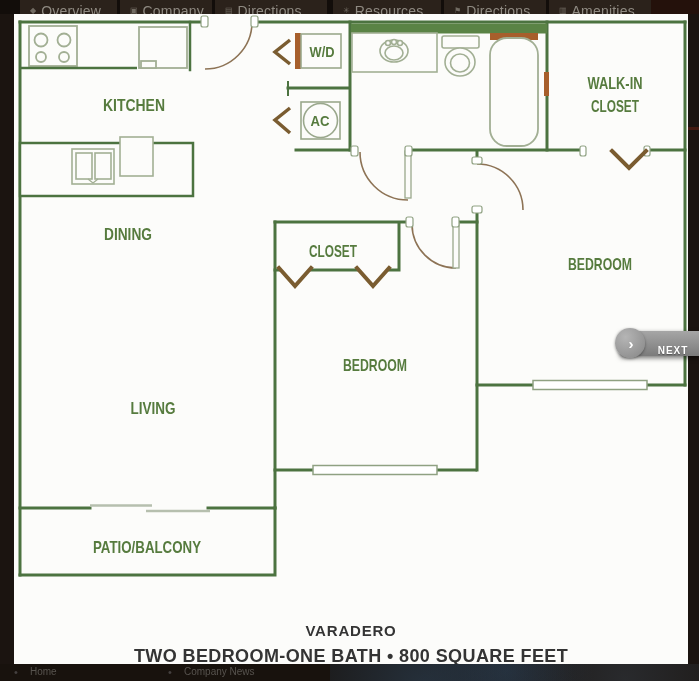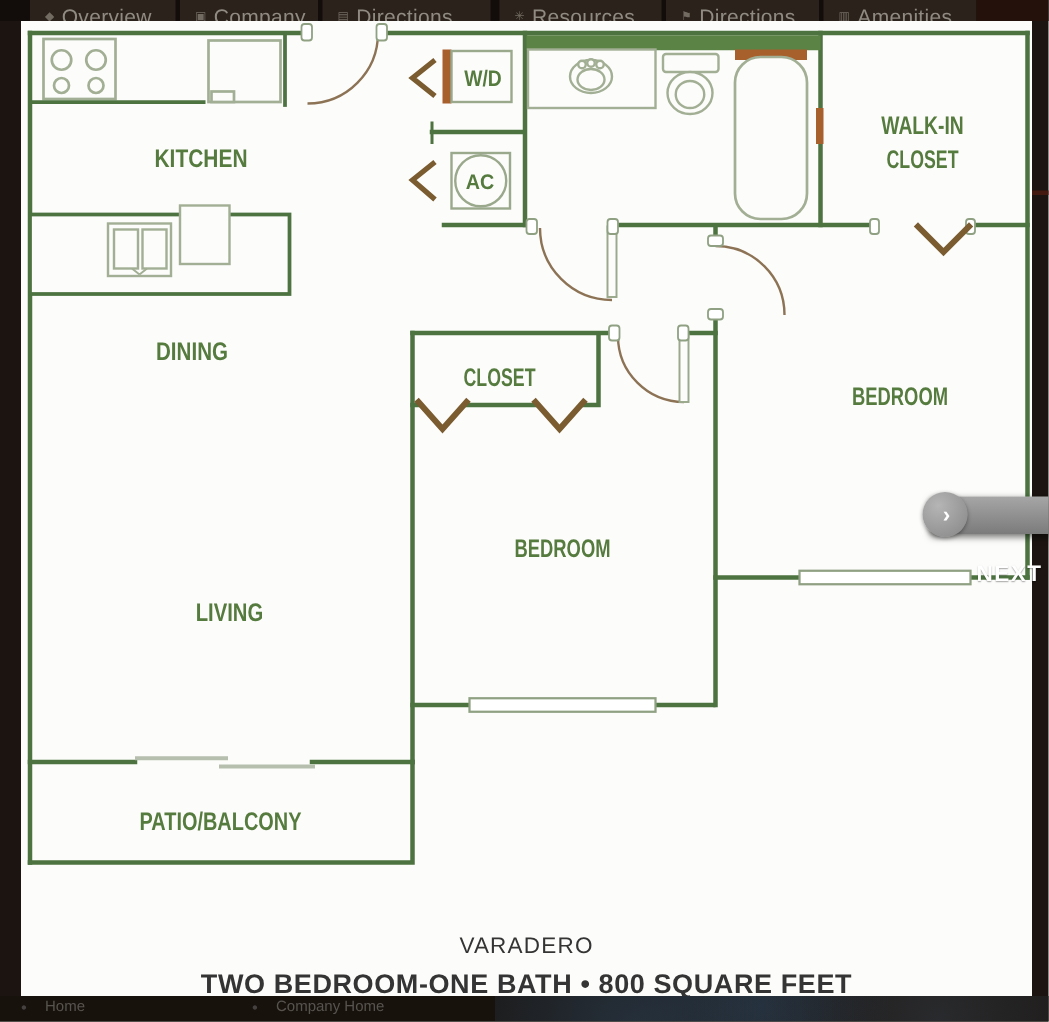--- a/index.html
+++ b/index.html
@@ -19,35 +19,35 @@
 
   
   .strip-accent{position:absolute;left:688px;top:127px;width:11px;height:3px;background:#441a10;}
 
   
   .plan{position:absolute;left:0;top:0;width:699px;height:681px;}
   .plan text{font-family:"Liberation Sans",sans-serif;font-weight:bold;fill:#567b3e;}
 
   
   .caption{position:absolute;left:14px;width:674px;text-align:center;color:#343434;}
-  .cap1{top:622px;font-size:15px;font-weight:normal;letter-spacing:.8px;}
+  .cap1{top:622px;font-size:15px;font-weight:bold;letter-spacing:.8px;}
   .cap2{top:646px;font-size:18px;font-weight:bold;letter-spacing:.4px;}
 
   
   .next-btn{position:absolute;left:620px;top:331px;width:79px;height:25px;cursor:pointer;
             background:linear-gradient(#a6a6a6,#7b7b7b);border-radius:3px 0 0 3px;
             box-shadow:0 2px 5px rgba(0,0,0,.55);}
   .next-circle{position:absolute;left:-5px;top:-3px;width:30px;height:30px;border-radius:50%;
                background:radial-gradient(circle at 35% 30%,#b5b5b5,#868686);
                display:flex;align-items:center;justify-content:center;
                box-shadow:0 1px 3px rgba(0,0,0,.4);}
   .next-circle span{color:#fff;font-size:15px;font-weight:bold;line-height:1;margin-left:2px;}
   .next-label{position:absolute;left:30px;top:0;width:46px;height:39px;display:flex;align-items:center;
-              justify-content:center;color:#fff;font-size:15px;font-weight:bold;letter-spacing:1px;
-              text-shadow:0 1px 1px rgba(0,0,0,.35);margin-top:32px;}
+              justify-content:center;color:#fff;font-size:10px;font-weight:bold;letter-spacing:1px;
+              text-shadow:0 1px 1px rgba(0,0,0,.35);}
 
   
   .footer{position:absolute;left:0;top:664px;width:699px;height:17px;background:#18120d;overflow:hidden;}
   .footer .photo{position:absolute;left:330px;top:0;width:369px;height:17px;
      background:
        radial-gradient(circle at 25% 120%, rgba(48,72,96,.55), transparent 55%),
        radial-gradient(circle at 48% 40%, rgba(40,60,82,.5), transparent 45%),
        radial-gradient(circle at 80% 90%, rgba(52,58,66,.6), transparent 55%);}
   .flink{position:absolute;top:2px;font-size:10px;color:#57534e;cursor:pointer;}
   .fbullet{position:absolute;top:2px;font-size:11px;color:#454140;}
@@ -235,14 +235,14 @@
     <span>›</span>
   </div>
   <div class="next-label">NEXT</div>
 </div>
 
 <div class="footer">
   <div class="photo"></div>
   <span class="fbullet" style="left:14px">•</span>
   <span class="flink" style="left:30px">Home</span>
   <span class="fbullet" style="left:168px">•</span>
-  <span class="flink" style="left:184px">Company Home</span>
+  <span class="flink" style="left:184px">Company News</span>
 </div>
 
 </body></html>

